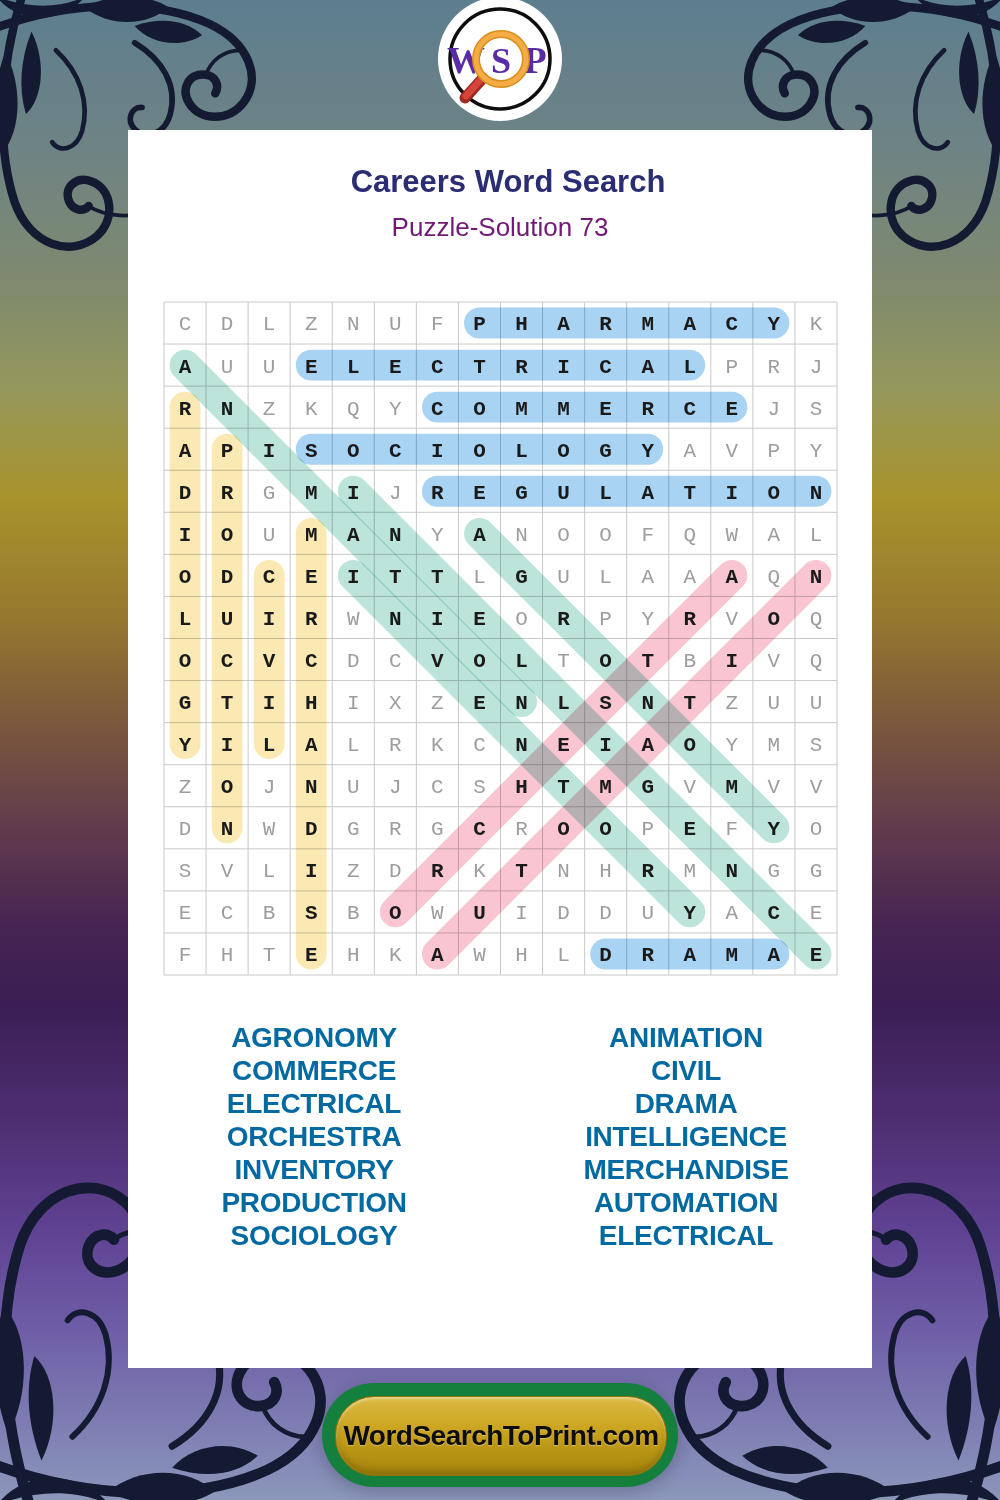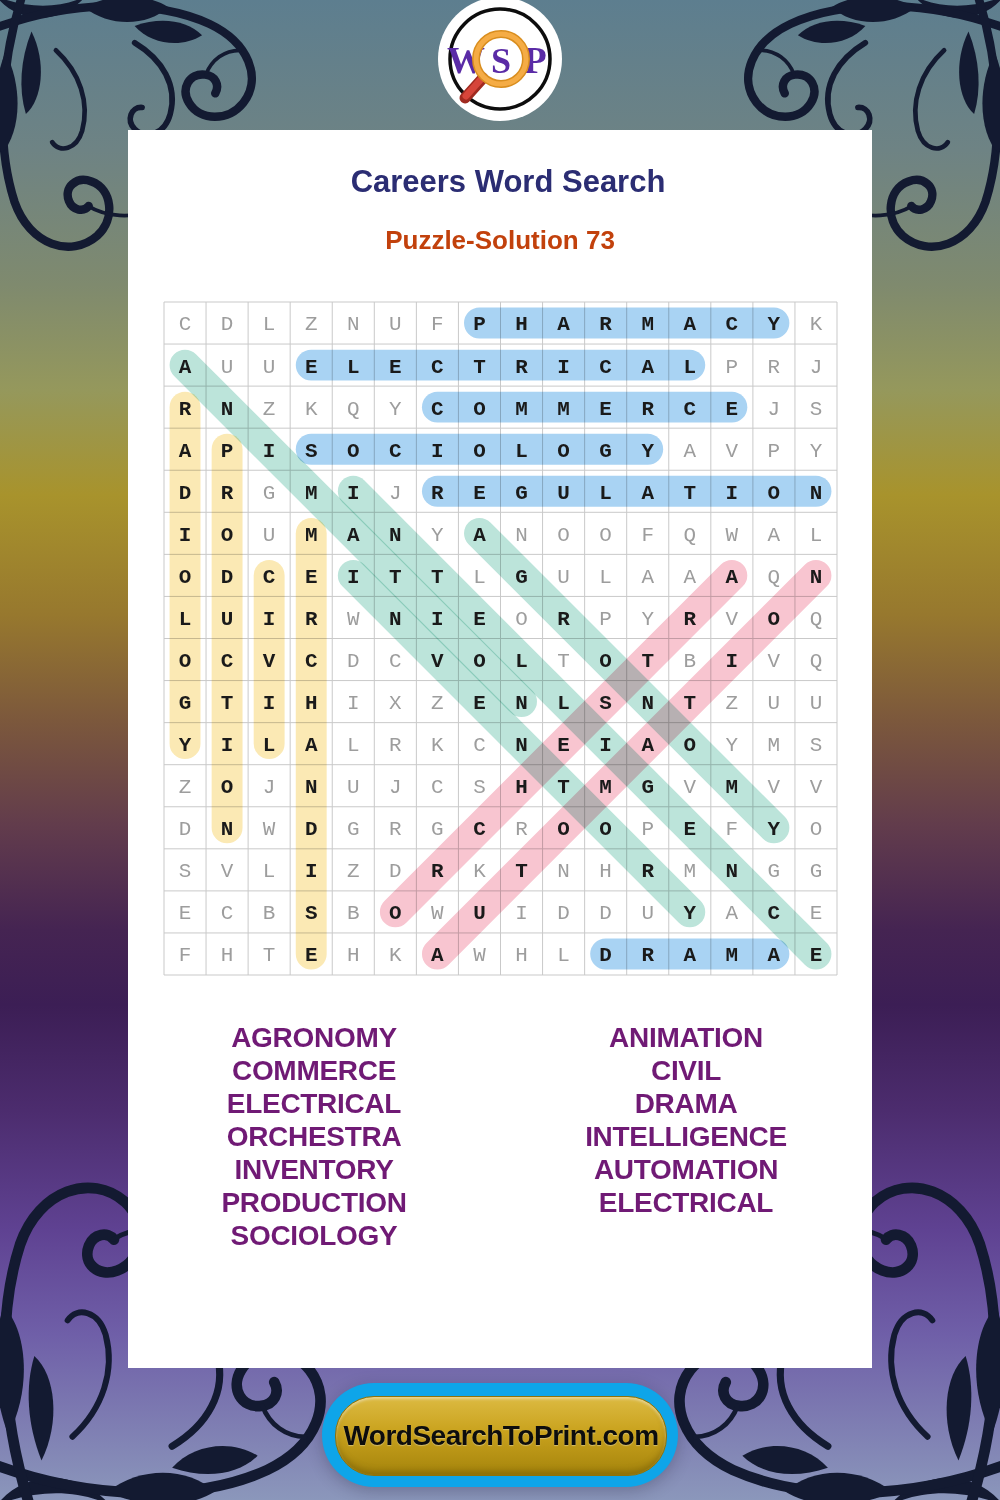--- a/index.html
+++ b/index.html
@@ -20,35 +20,35 @@
   .card{
     position:absolute;left:128px;top:130px;width:744px;height:1238px;
     background:#ffffff;
   }
   .logo{position:absolute;left:435px;top:-4px;width:130px;height:130px;}
   .title{
     position:absolute;left:0;top:164px;width:100%;text-align:center;
     font-size:31px;font-weight:bold;color:#2b2d73;letter-spacing:0px;margin-left:8px;
   }
   .subtitle{
-    position:absolute;left:0;top:225px;width:100%;text-align:center;
-    font-size:26px;font-weight:bold;color:#c2410c;
+    position:absolute;left:0;top:212px;width:100%;text-align:center;
+    font-size:26px;font-weight:normal;color:#701a75;
   }
   .grid-wrap{position:absolute;left:163px;top:301px;width:675px;height:675px;}
   .words{
     position:absolute;left:128px;top:1021px;width:744px;display:flex;
   }
   .words .col{flex:1;text-align:center;}
   .word-item{
-    font-size:28px;font-weight:bold;color:#701a75;line-height:33px;
+    font-size:28px;font-weight:bold;color:#0369a1;line-height:33px;
     letter-spacing:-0.3px;
   }
   .footer-pill{
     position:absolute;left:322px;top:1383px;width:356px;height:104px;
-    background:#0ea5e9;border-radius:52px;
+    background:#15803d;border-radius:52px;
     box-shadow:0 4px 16px rgba(20,20,40,.25);
   }
   .footer-btn{
     position:absolute;left:13px;top:13px;width:330px;height:78px;border-radius:39px;
     background:linear-gradient(180deg,#dcba42 0%,#c9a21d 45%,#a5840c 100%);
     border:1px solid #8f7209;
     display:flex;align-items:center;justify-content:center;
     box-shadow:inset 0 2px 3px rgba(255,255,255,.45), inset 0 -4px 6px rgba(90,70,0,.35);
     cursor:pointer;
   }
@@ -437,20 +437,21 @@
       <div class="word-item">ORCHESTRA</div>
       <div class="word-item">INVENTORY</div>
       <div class="word-item">PRODUCTION</div>
       <div class="word-item">SOCIOLOGY</div>
     </div>
   <div class="col" id="words-right">
       <div class="word-item">ANIMATION</div>
       <div class="word-item">CIVIL</div>
       <div class="word-item">DRAMA</div>
       <div class="word-item">INTELLIGENCE</div>
+      <div class="word-item">MERCHANDISE</div>
       <div class="word-item">AUTOMATION</div>
       <div class="word-item">ELECTRICAL</div>
     </div>
 </div>
 
 <div class="footer-pill">
   <div class="footer-btn">
     <span>WordSearchToPrint.com</span>
   </div>
 </div>

